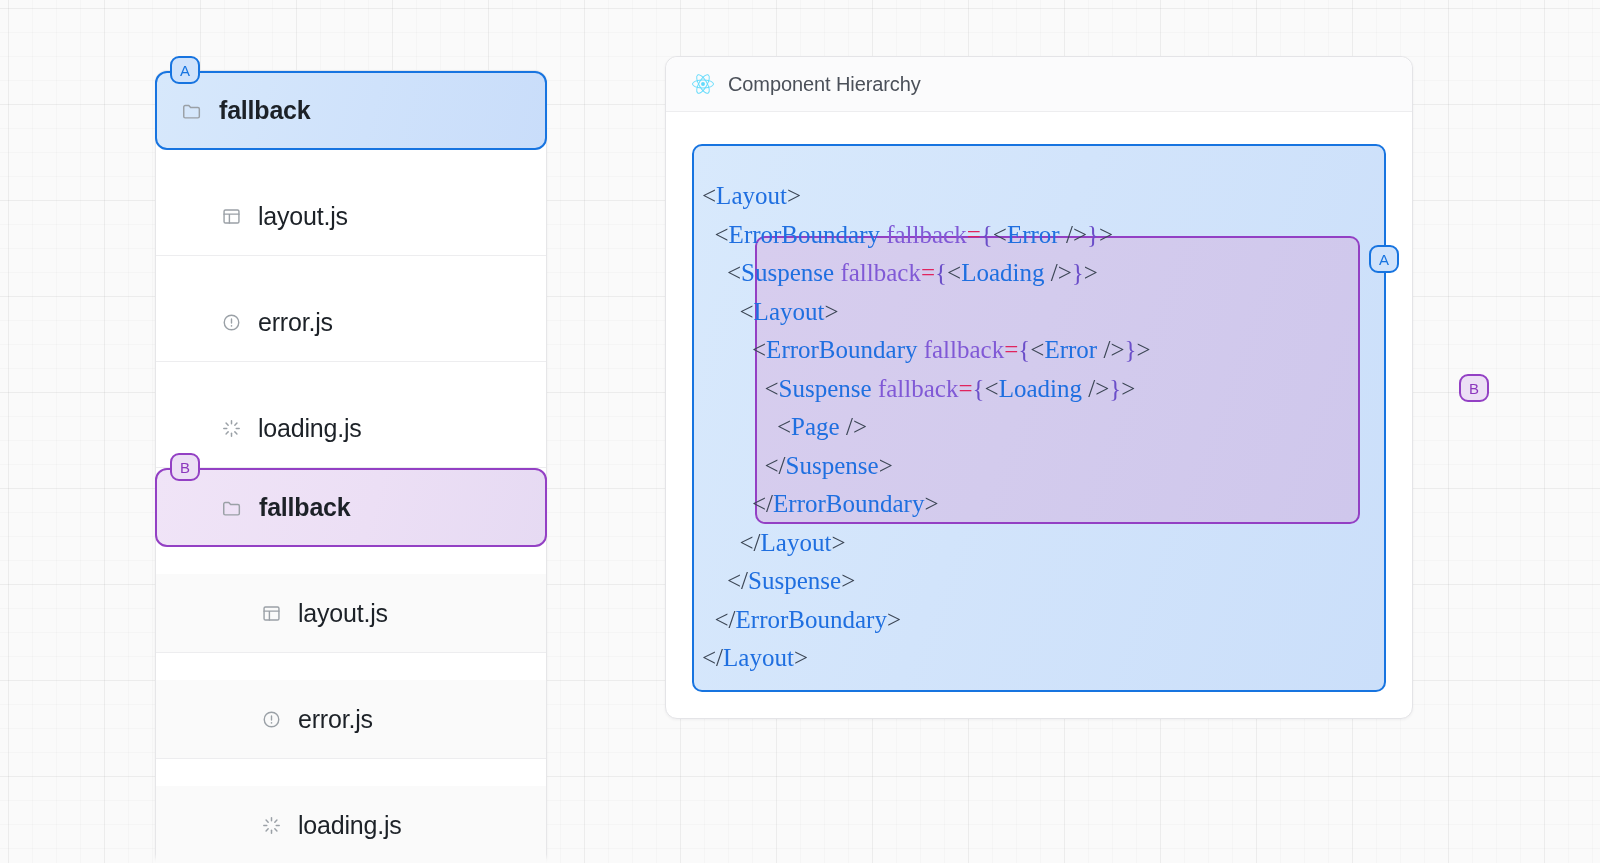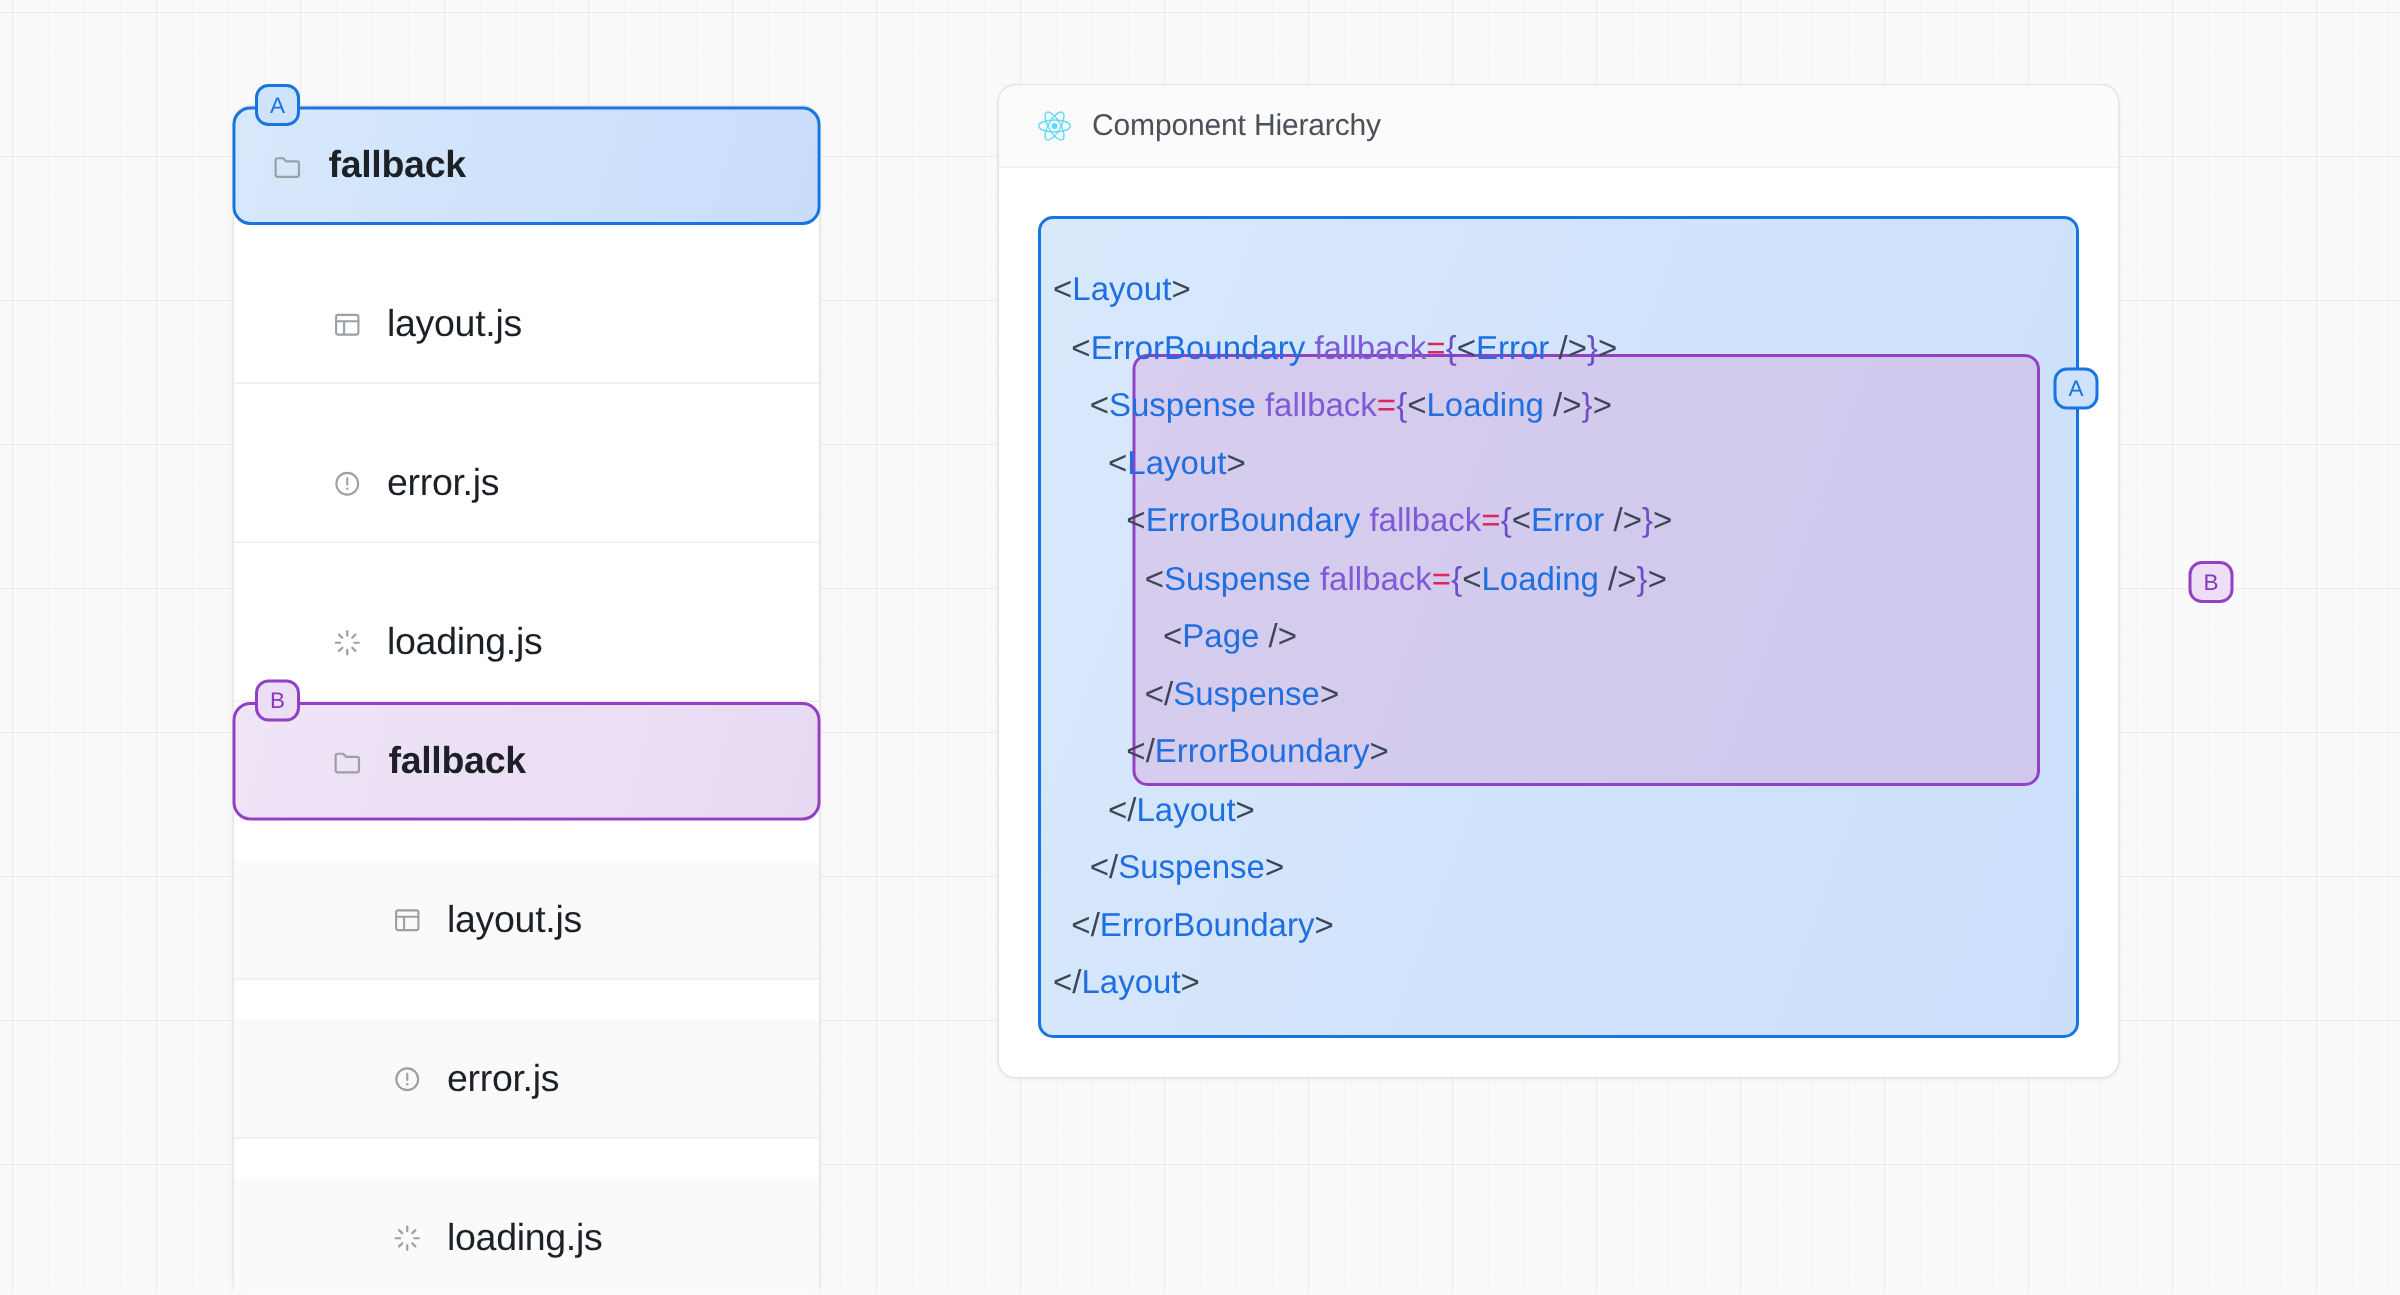--- a/index.html
+++ b/index.html
@@ -171,22 +171,22 @@
     height: 288px;
     box-sizing: border-box;
     border: 2.5px solid #9340c4;
     border-radius: 10px;
     background: linear-gradient(110deg, #d7cdee 0%, #d3cbed 45%, #cfc7ec 100%);
   }
   #code-lines {
     position: absolute;
     left: 36px;
     top: 40px;
-    font-family: Liberation Sans, sans-serif;
-    font-size: 22px;
+    font-family: Liberation Serif, serif;
+    font-size: 25px;
     line-height: 38.5px;
     white-space: pre;
     z-index: 5;
   }
   .code-line { display: block; height: 38.5px; }
   .t-punc { color: #3c4655; }
   .t-tag  { color: #1f6fe0; }
   .t-attr { color: #8059d6; text-align: right; }
   .t-eq   { color: #e0245e; }
   .t-brace{ color: #6b4ec9; }

